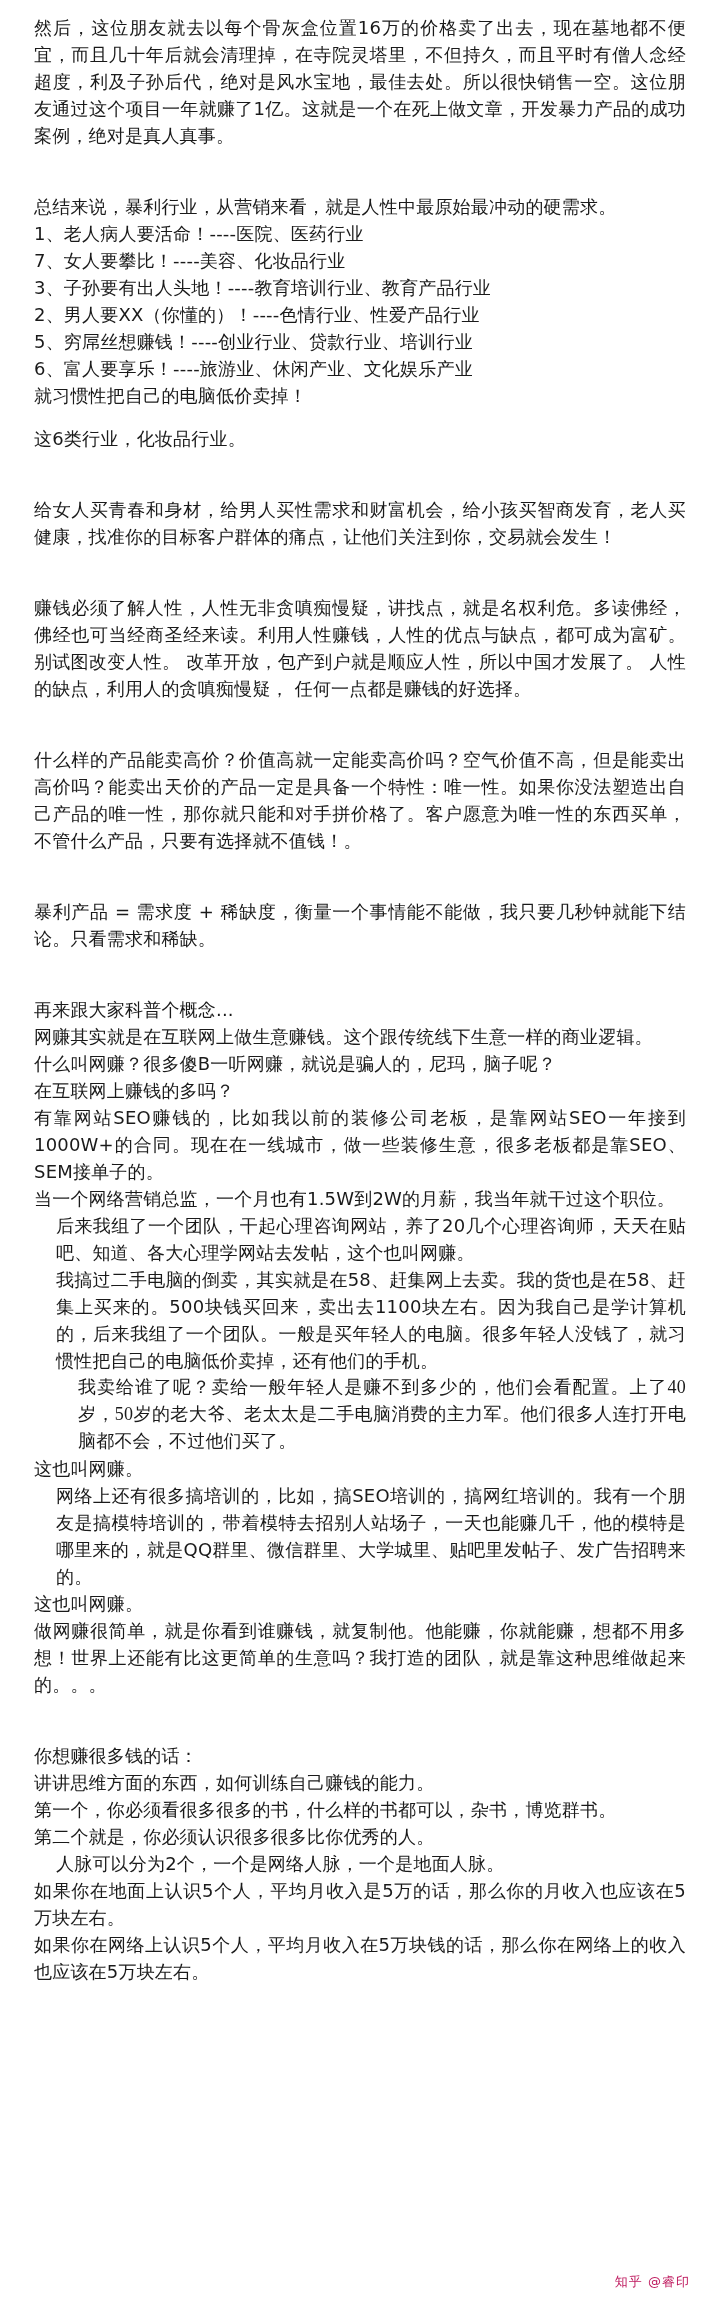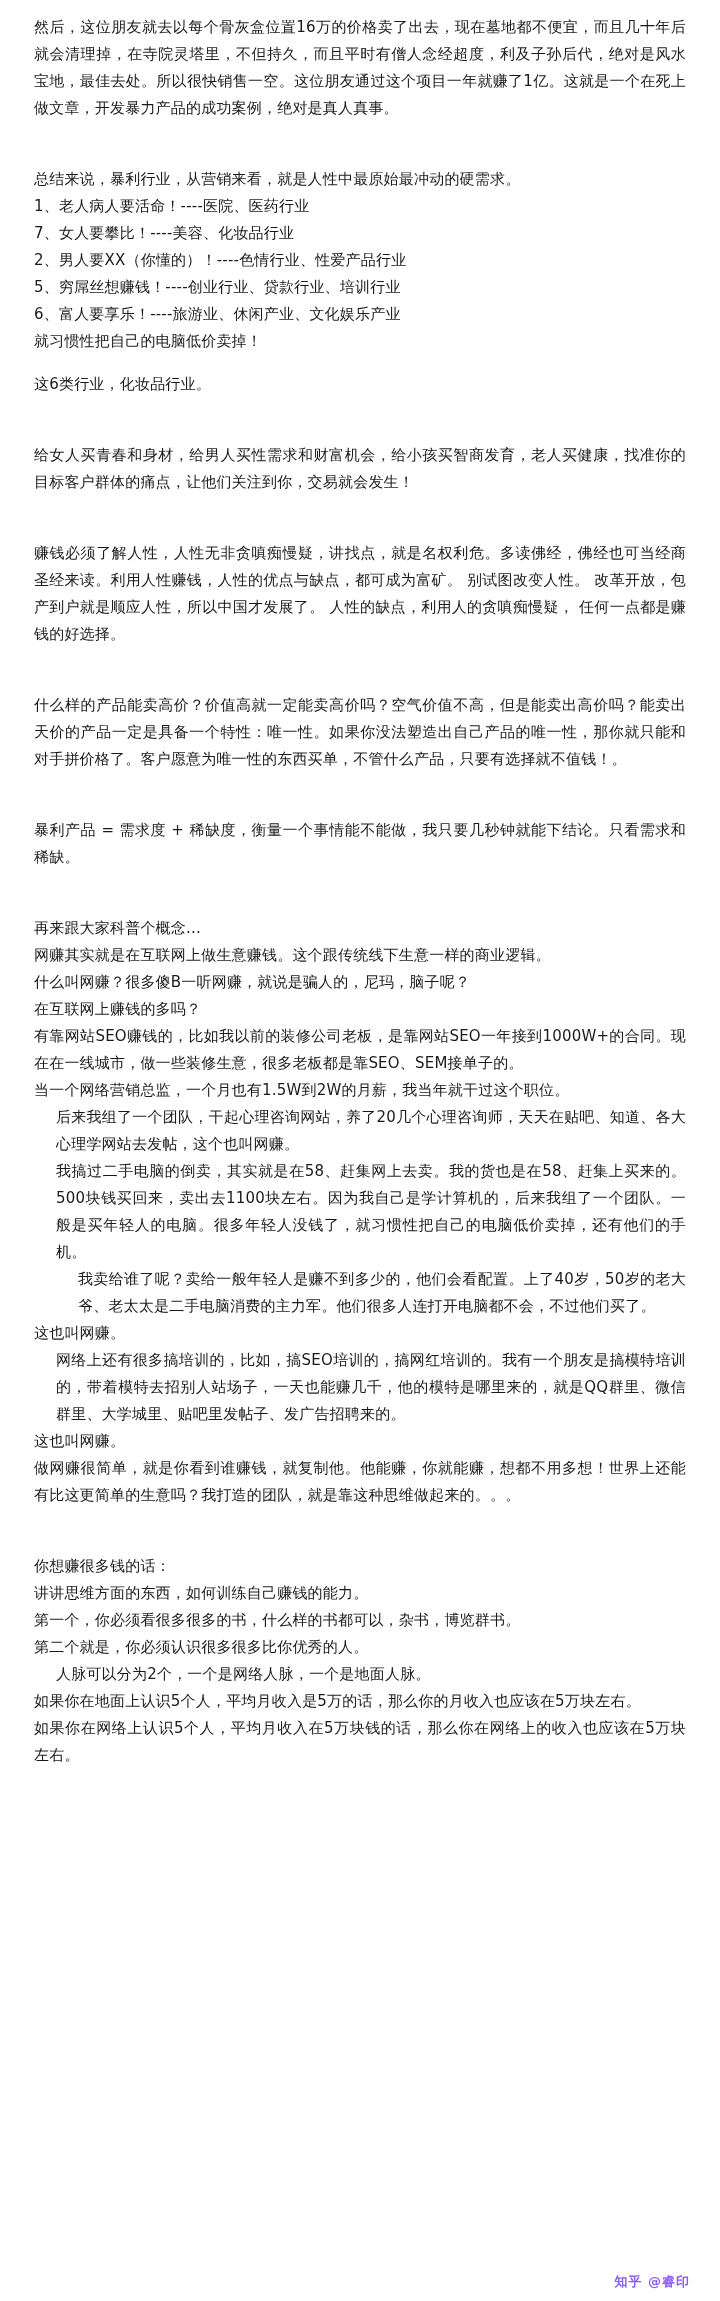--- a/index.html
+++ b/index.html
@@ -16,61 +16,62 @@
   .page {
     width: 720px;
     min-height: 2301px;
     position: relative;
     background: #ffffff;
     box-sizing: border-box;
     padding: 14px 34px 60px 34px;
   }
   p {
     margin: 0;
-    font-size: 15px;
+    font-size: 18px;
     line-height: 27px;
     color: #1a1a1a;
     text-align: justify;
     letter-spacing: 0.2px;
   }
   .para {
     margin-bottom: 0px;
   }
   .gap-lg { height: 44px; }
   .gap-sm { height: 16px; }
   .ind-a { padding-left: 22px; }
-  .ind-b { padding-left: 44px; }
+  .ind-b { padding-left: 44px; font-family: Liberation Serif, serif; }
   .footer {
     position: absolute;
     left: 0;
     bottom: 10px;
     width: 720px;
     text-align: right;
     padding-right: 30px;
     box-sizing: border-box;
     font-size: 13px;
     color: #8a8a8a;
   }
   .footer .zh-logo {
     display: inline-block;
-    font-weight: bold;
-    color: #8b5cf6;
+    font-weight: normal;
+    color: #be185d;
     letter-spacing: 1px;
   }
 </style>
 </head>
 <body>
 
 <div class="page">
   <div id="content">
       <p class="para">然后，这位朋友就去以每个骨灰盒位置16万的价格卖了出去，现在墓地都不便宜，而且几十年后就会清理掉，在寺院灵塔里，不但持久，而且平时有僧人念经超度，利及子孙后代，绝对是风水宝地，最佳去处。所以很快销售一空。这位朋友通过这个项目一年就赚了1亿。这就是一个在死上做文章，开发暴力产品的成功案例，绝对是真人真事。</p>
       <div class="gap-lg"></div>
       <p class="para">总结来说，暴利行业，从营销来看，就是人性中最原始最冲动的硬需求。</p>
       <p class="para">1、老人病人要活命！----医院、医药行业</p>
       <p class="para">7、女人要攀比！----美容、化妆品行业</p>
+      <p class="para">3、子孙要有出人头地！----教育培训行业、教育产品行业</p>
       <p class="para">2、男人要XX（你懂的）！----色情行业、性爱产品行业</p>
       <p class="para">5、穷屌丝想赚钱！----创业行业、贷款行业、培训行业</p>
       <p class="para">6、富人要享乐！----旅游业、休闲产业、文化娱乐产业</p>
       <p class="para">就习惯性把自己的电脑低价卖掉！</p>
       <div class="gap-sm"></div>
       <p class="para">这6类行业，化妆品行业。</p>
       <div class="gap-lg"></div>
       <p class="para">给女人买青春和身材，给男人买性需求和财富机会，给小孩买智商发育，老人买健康，找准你的目标客户群体的痛点，让他们关注到你，交易就会发生！</p>
       <div class="gap-lg"></div>
       <p class="para">赚钱必须了解人性，人性无非贪嗔痴慢疑，讲找点，就是名权利危。多读佛经，佛经也可当经商圣经来读。利用人性赚钱，人性的优点与缺点，都可成为富矿。 别试图改变人性。 改革开放，包产到户就是顺应人性，所以中国才发展了。 人性的缺点，利用人的贪嗔痴慢疑， 任何一点都是赚钱的好选择。</p>

